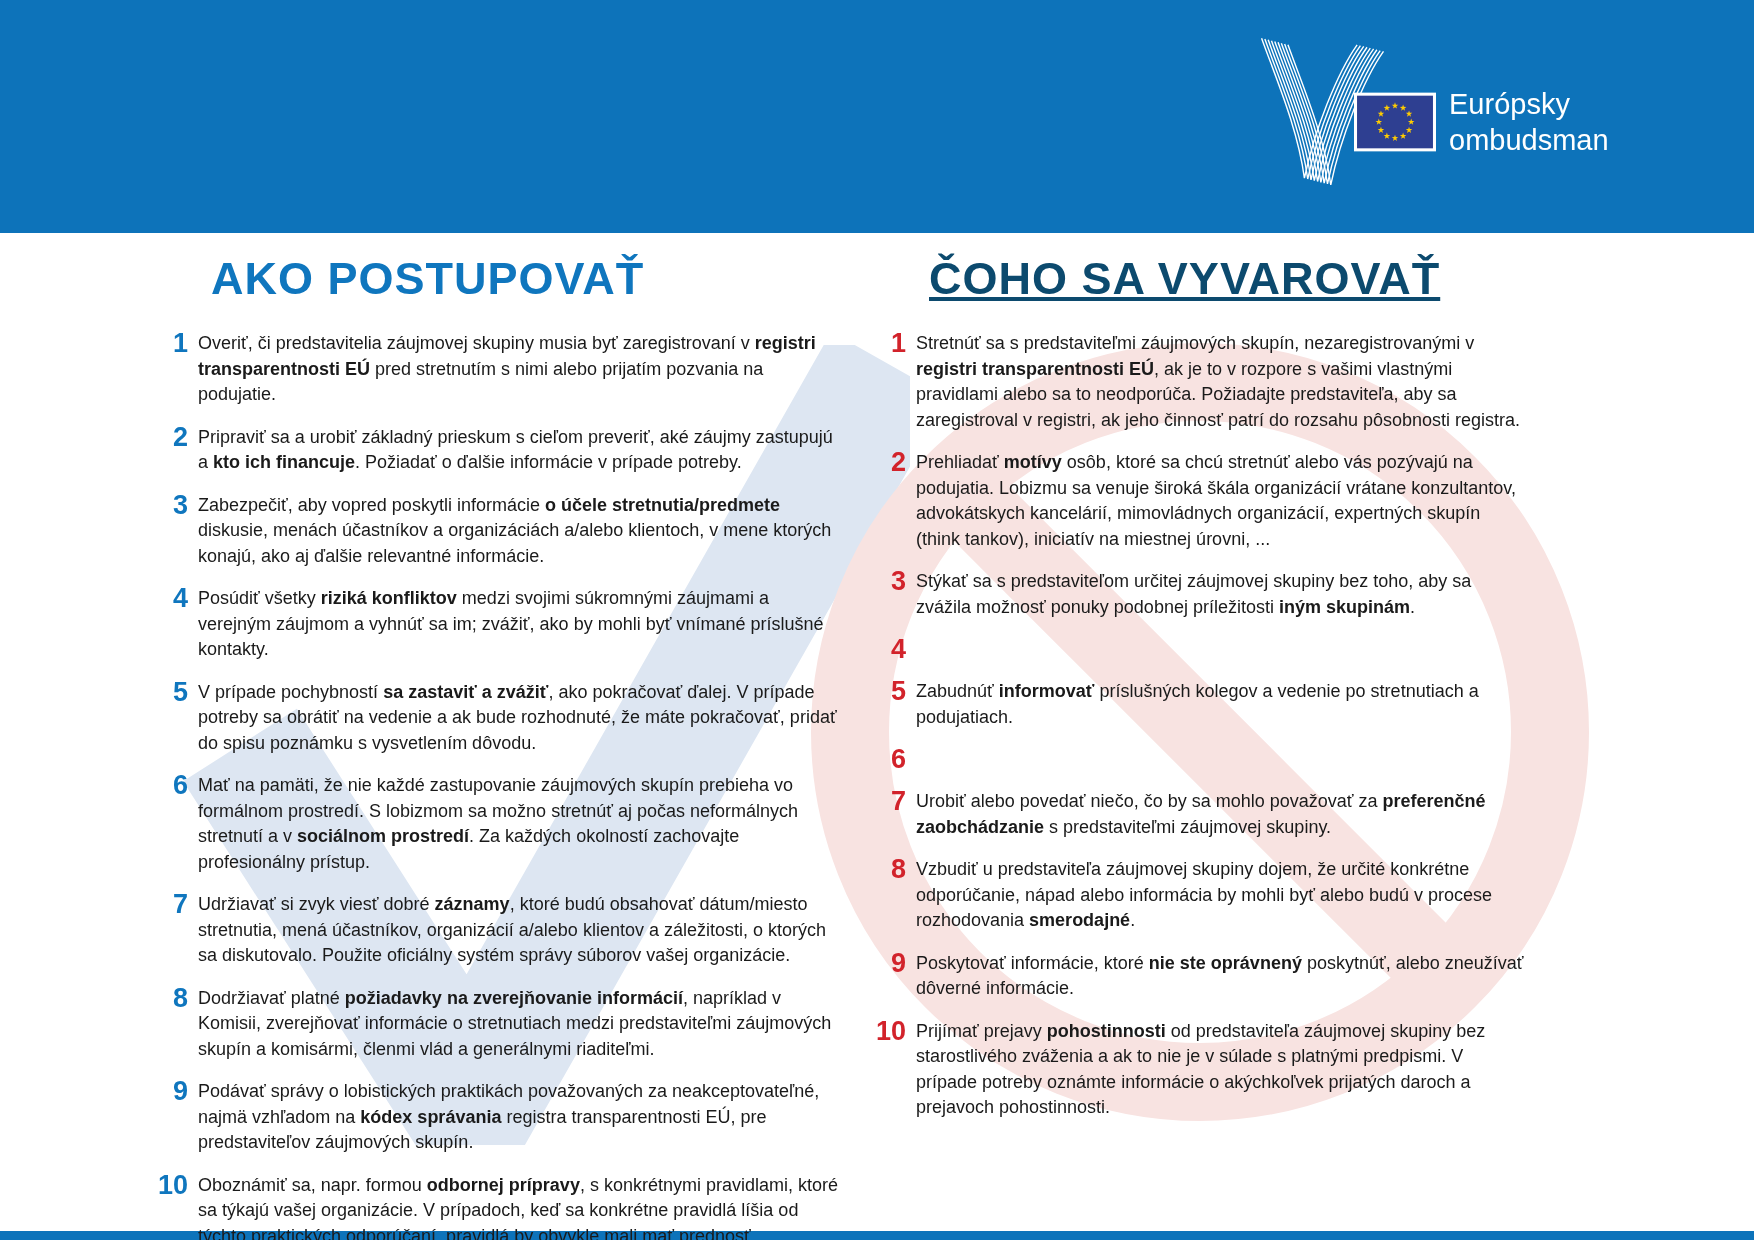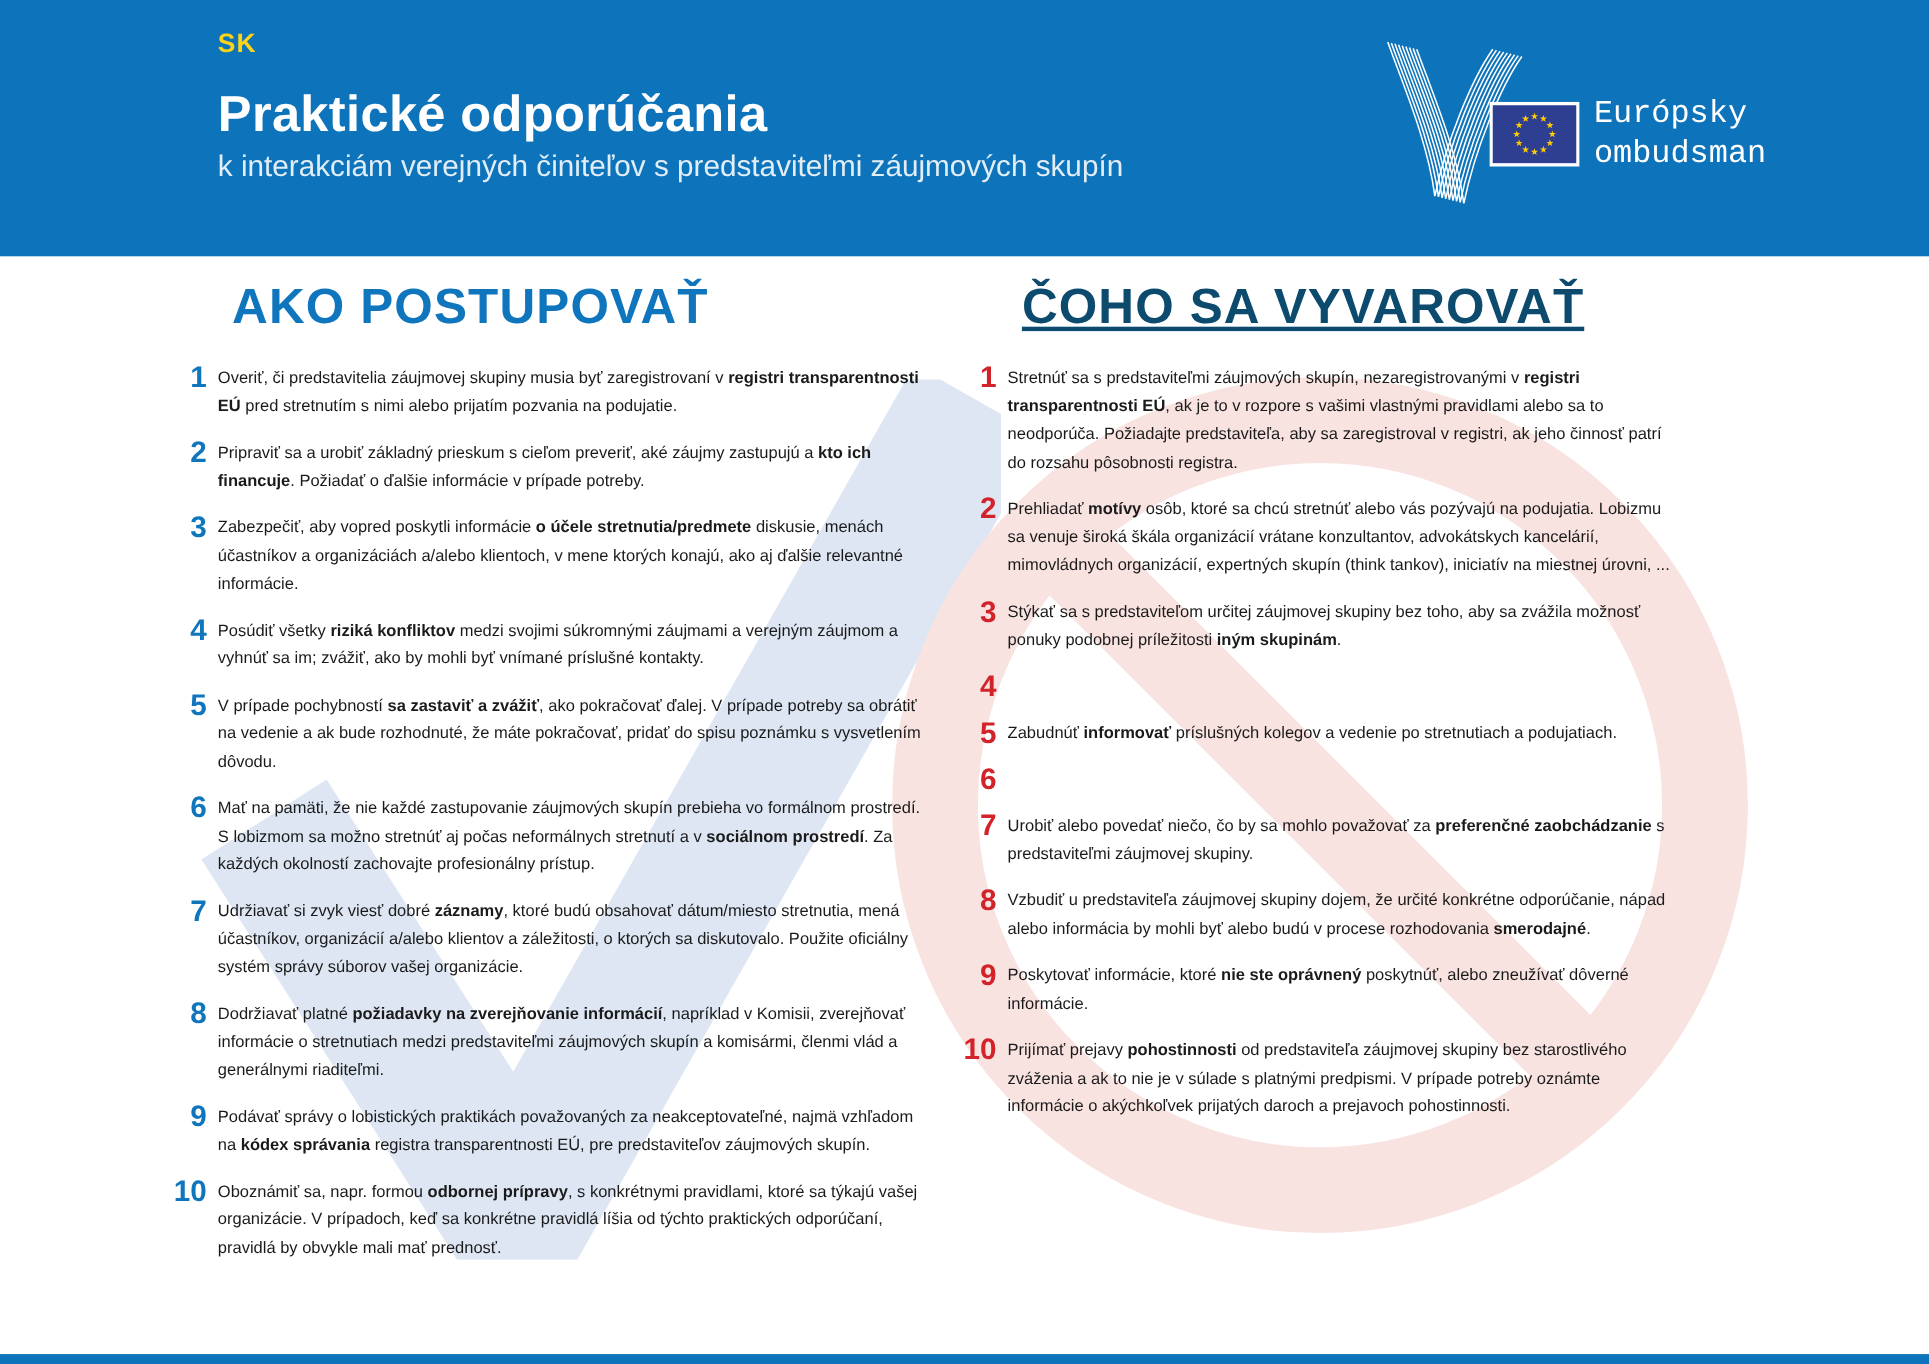--- a/index.html
+++ b/index.html
@@ -9,56 +9,51 @@
   }
   
   .header{position:absolute;top:0;left:0;width:1754px;height:233px;background:#0d73ba;}
   .header-text{position:absolute;left:198px;top:26px;}
   .lang{color:#fdd31a;font-size:24px;font-weight:bold;letter-spacing:1px;}
   .title{margin:22px 0 6px 0;color:#ffffff;font-size:46px;font-weight:bold;letter-spacing:0.3px;}
   .subtitle{color:rgba(255,255,255,0.88);font-size:27px;font-weight:normal;}
   .logo{position:absolute;left:1255px;top:18px;width:360px;height:210px;}
   .swoosh{position:absolute;left:0;top:8px;width:140px;height:185px;}
   .flag{position:absolute;left:99px;top:74px;width:82px;height:60px;}
-  .logo-text{position:absolute;left:194px;top:68px;color:#ffffff;font-size:29px;line-height:36px;font-family:Liberation Mono, monospace;}
+  .logo-text{position:absolute;left:194px;top:68px;color:#ffffff;font-size:29px;line-height:36px;}
   
   .content{position:absolute;top:233px;left:0;width:1754px;height:998px;}
   .col{position:absolute;top:12px;width:700px;}
   .col-do{left:150px;}
   .col-dont{left:868px;}
   .col-heading{position:relative;z-index:2;margin:8px 0 26px 61px;font-size:45px;font-weight:bold;letter-spacing:1px;}
   .col-do .col-heading{color:#0f76be;}
   .col-dont .col-heading{color:#0c4a6e;text-decoration:underline;}
   .items{position:relative;z-index:2;list-style:none;margin:0;padding:0;}
   .item{display:flex;align-items:flex-start;margin:0 0 17px 0;}
   .num{flex:0 0 38px;text-align:right;margin-right:10px;font-size:27px;font-weight:bold;line-height:25px;}
   .col-do .num{color:#0f76be;}
   .col-dont .num{color:#d2232b;}
-  .item-text{margin:0;font-size:15px;line-height:25.5px;}
+  .item-text{margin:0;font-size:18px;line-height:25.5px;}
   .col-do .item-text{width:645px;}
   .col-dont .item-text{width:608px;}
   .item-text b{font-weight:bold;}
   
   .wm{position:absolute;z-index:1;pointer-events:none;}
   .wm-check{left:20px;top:100px;width:740px;height:800px;}
   .wm-no{left:-60px;top:95px;width:785px;height:785px;}
   
   .footer-bar{position:absolute;left:0;bottom:0;width:1754px;height:9px;background:#0d73ba;}
 </style>
 </head>
 <body>
 
 <div class="page">
 
   <header class="header">
-    <div class="header-text">
-      <div class="lang">SK</div>
-      <h1 class="title">Praktické odporúčania</h1>
-      <div class="subtitle">k interakciám verejných činiteľov s predstaviteľmi záujmových skupín</div>
-    </div>
 
     <div class="logo">
       <svg class="swoosh" viewBox="0 0 170 195" fill="none" xmlns="http://www.w3.org/2000/svg">
         <defs>
           <path id="sw" d="M8,0 C26,50 52,110 60,170 C72,112 100,42 124,8" stroke="#ffffff" stroke-width="1.7" fill="none"></path>
         </defs>
         <use href="#sw" x="0" y="0"></use>
         <use href="#sw" x="4" y="1"></use>
         <use href="#sw" x="8" y="2"></use>
         <use href="#sw" x="12" y="3"></use>

